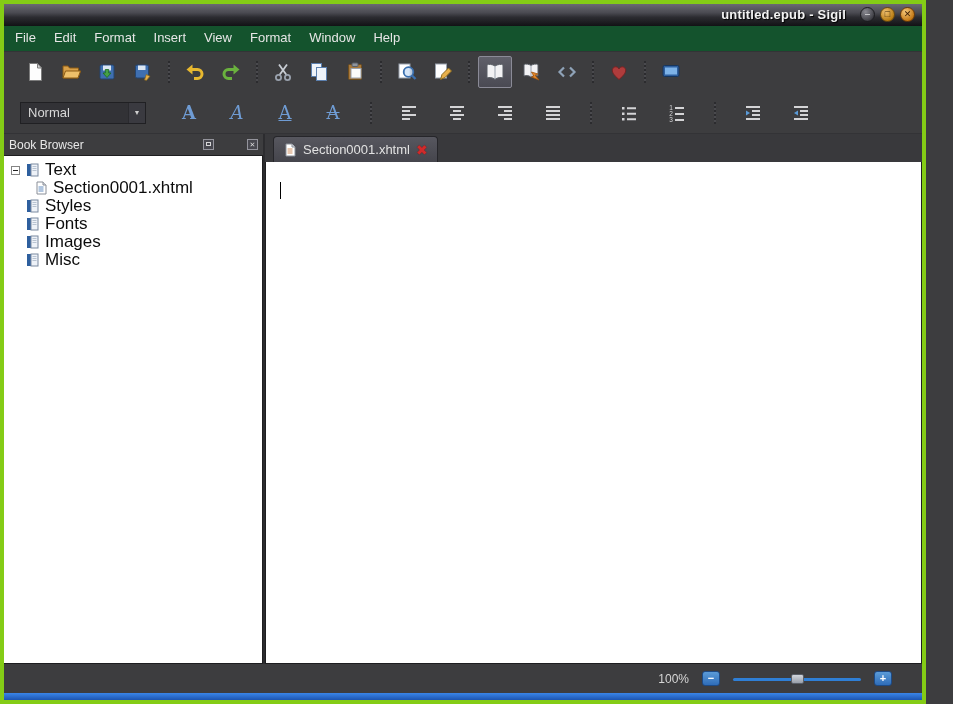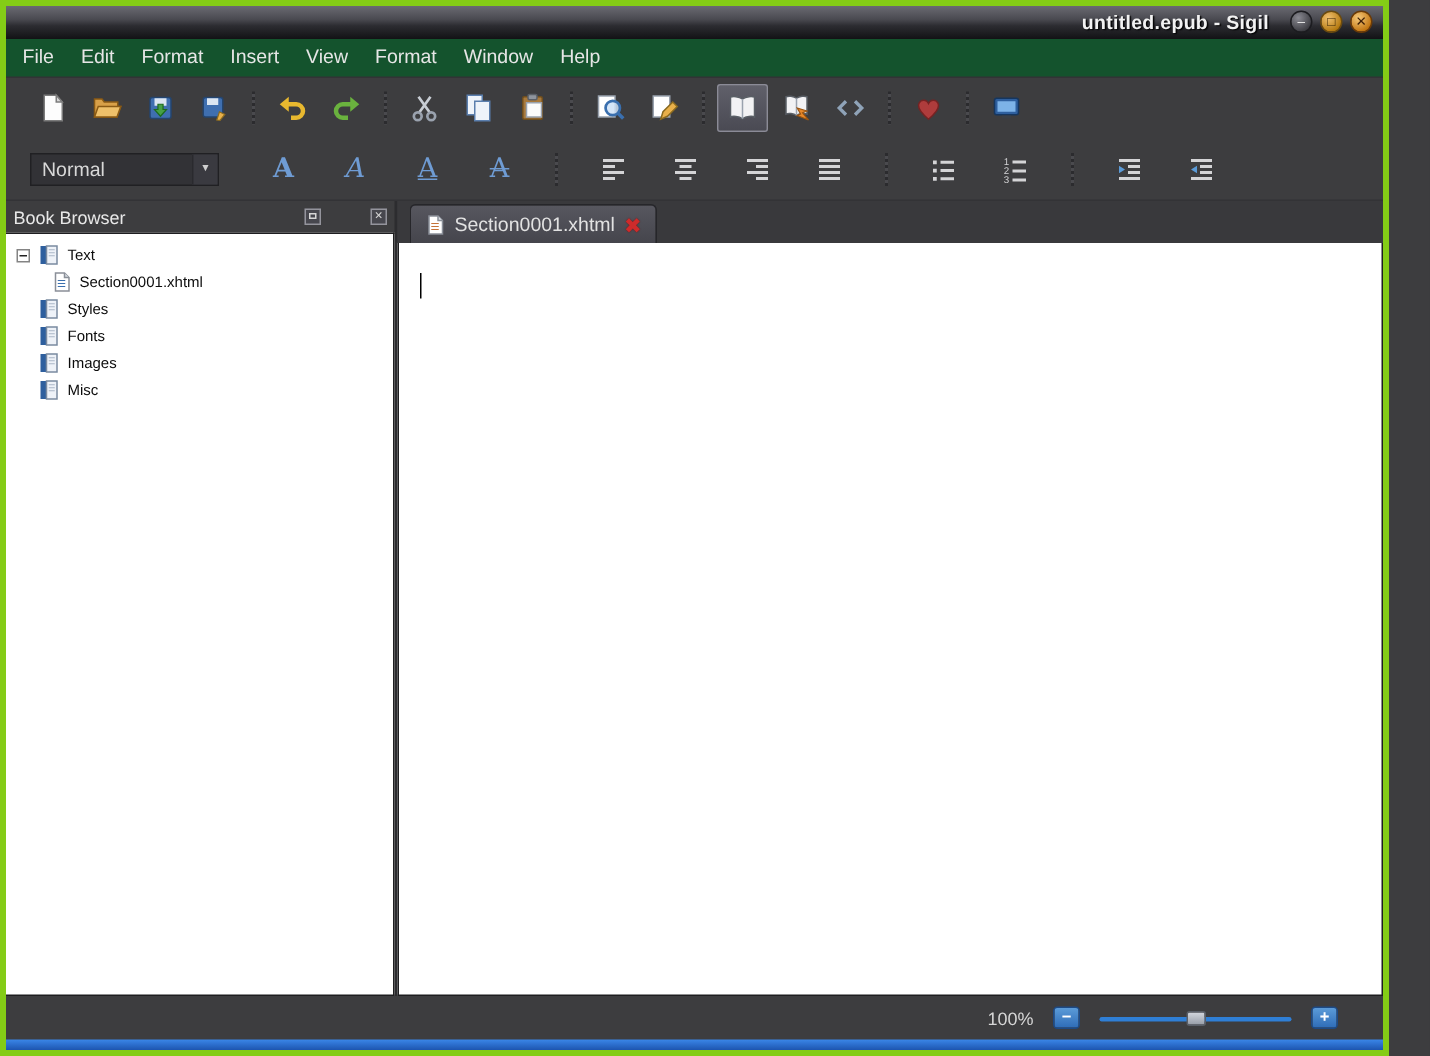--- a/index.html
+++ b/index.html
@@ -61,21 +61,21 @@
   .bb-header { flex:0 0 21px; display:flex; align-items:center; padding:0 5px;
                color:#e8e8e8; font-size:12px;gap:29px; }
   .bb-title { flex:1; }
   .bb-btn { width:11px; height:11px; border:1px solid #94949c; background:#47474e;
             color:#d6d6d6; font-size:7px; line-height:9px; text-align:center;
             margin-left:4px; cursor:default; }
   .bb-float-glyph { display:block; width:5px; height:4px; border:1px solid #d6d6d6; margin:2px auto; }
   .bb-tree { flex:1; background:#ffffff; border:1px solid #1e1e20; border-left:none;
              padding-top:5px; overflow:hidden; }
   .tree-row { display:flex; align-items:center; height:18px; padding-left:7px;
-              font-size:10px; color:#0c0c0c; cursor:default; }
+              font-size:17px; color:#0c0c0c; cursor:default; }
   .tree-row.child { padding-left:30px; }
   .expander { width:9px; height:9px; border:1px solid #848484; background:#fff;
               position:relative; margin-right:5px; flex:0 0 9px; }
   .expander::after { content:""; position:absolute; left:1px; right:1px; top:3px;
                      height:1px; background:#222; }
   .tree-icon { margin-right:5px; display:flex; }
   .tree-label { white-space:nowrap; }
 
   .editor-pane { flex:1; display:flex; flex-direction:column; min-width:0; }
   .tabbar { flex:0 0 28px; display:flex; align-items:flex-end; padding-left:8px;

